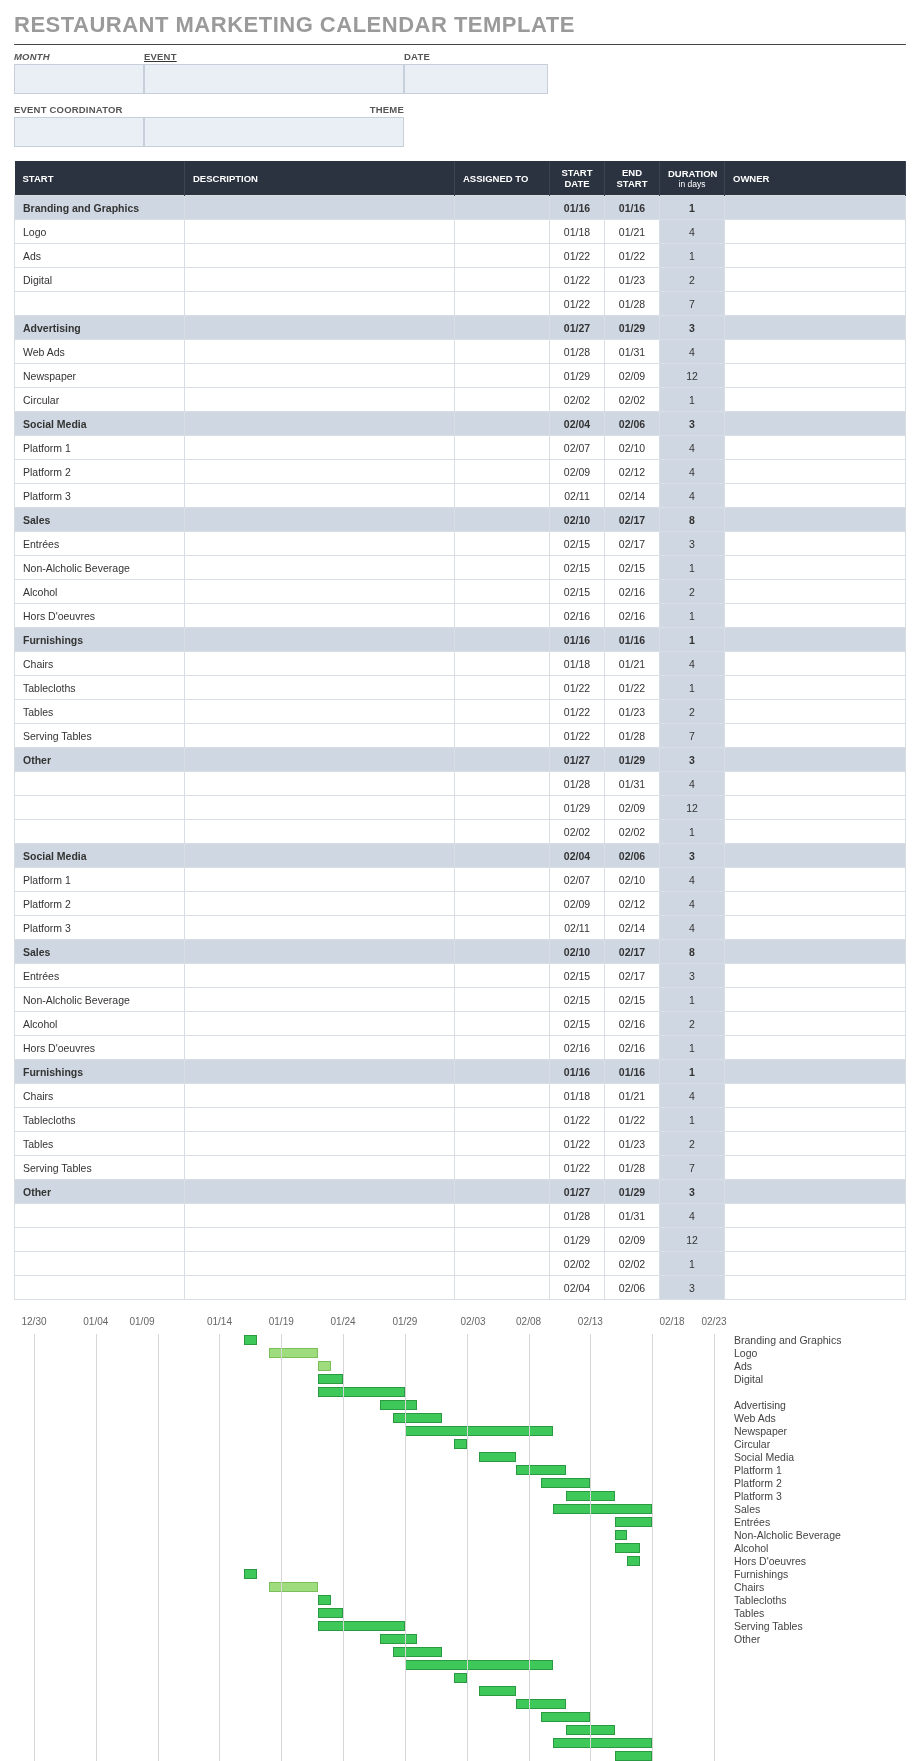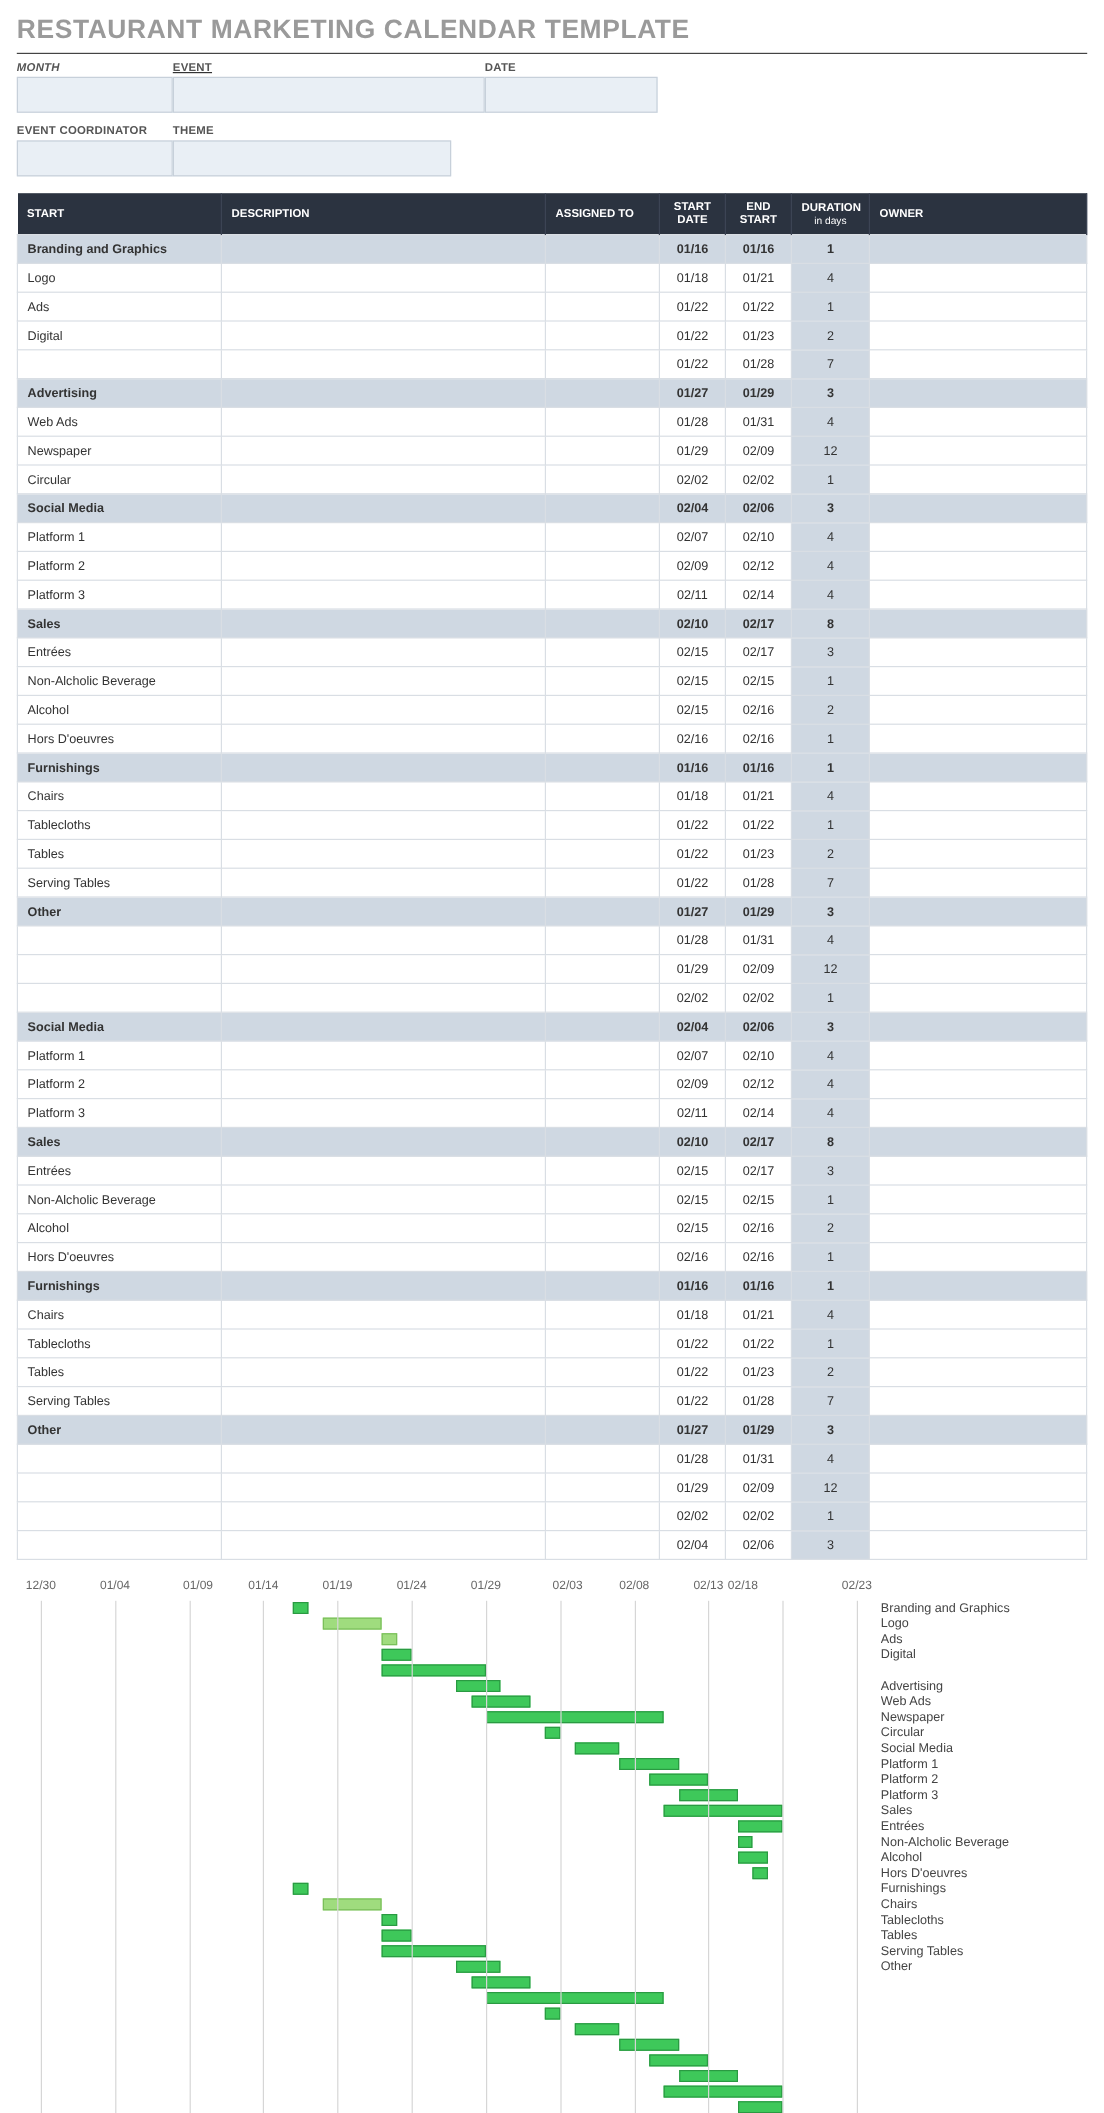--- a/index.html
+++ b/index.html
@@ -61,21 +61,21 @@
       <label>DATE</label>
       <div class="box"></div>
     </div>
   </div>
 <div class="meta-sep"></div>
 <div id="meta2" class="meta-row">
     <div class="meta-cell" style="width: 130px;">
       <label>EVENT COORDINATOR</label>
       <div class="box"></div>
     </div>
-    <div class="meta-cell" style="width: 232px;">
+    <div class="meta-cell" style="width: 260px; text-align: right;">
       <label>THEME</label>
       <div class="box"></div>
     </div>
   </div>
 
 <table class="tasks">
   <thead>
     <tr>
       <th>START</th>
       <th>DESCRIPTION</th>
@@ -504,29 +504,29 @@
         <td></td>
       </tr>
     </tbody>
 </table>
 
 <div class="gantt-wrap">
   <div class="gantt" id="gantt">
     <div class="axis" id="gantt-axis">
         <span style="left: 20px;">12/30</span>
         <span style="left: 81.8182px;">01/04</span>
-        <span style="left: 151px;">01/09</span>
+        <span style="left: 128px;">01/09</span>
         <span style="left: 205.455px;">01/14</span>
         <span style="left: 267.273px;">01/19</span>
         <span style="left: 329.091px;">01/24</span>
         <span style="left: 390.909px;">01/29</span>
         <span style="left: 459px;">02/03</span>
         <span style="left: 514.545px;">02/08</span>
         <span style="left: 576.364px;">02/13</span>
-        <span style="left: 605px;">02/18</span>
+        <span style="left: 658px;">02/18</span>
         <span style="left: 700px;">02/23</span>
       </div>
     <div class="rows" id="gantt-rows">
         <div class="row">
           <div class="bar" style="left: 230.182px; width: 12.3636px;"></div>
         </div>
         <div class="row">
           <div class="bar light" style="left: 254.909px; width: 49.4545px;"></div>
         </div>
         <div class="row">

